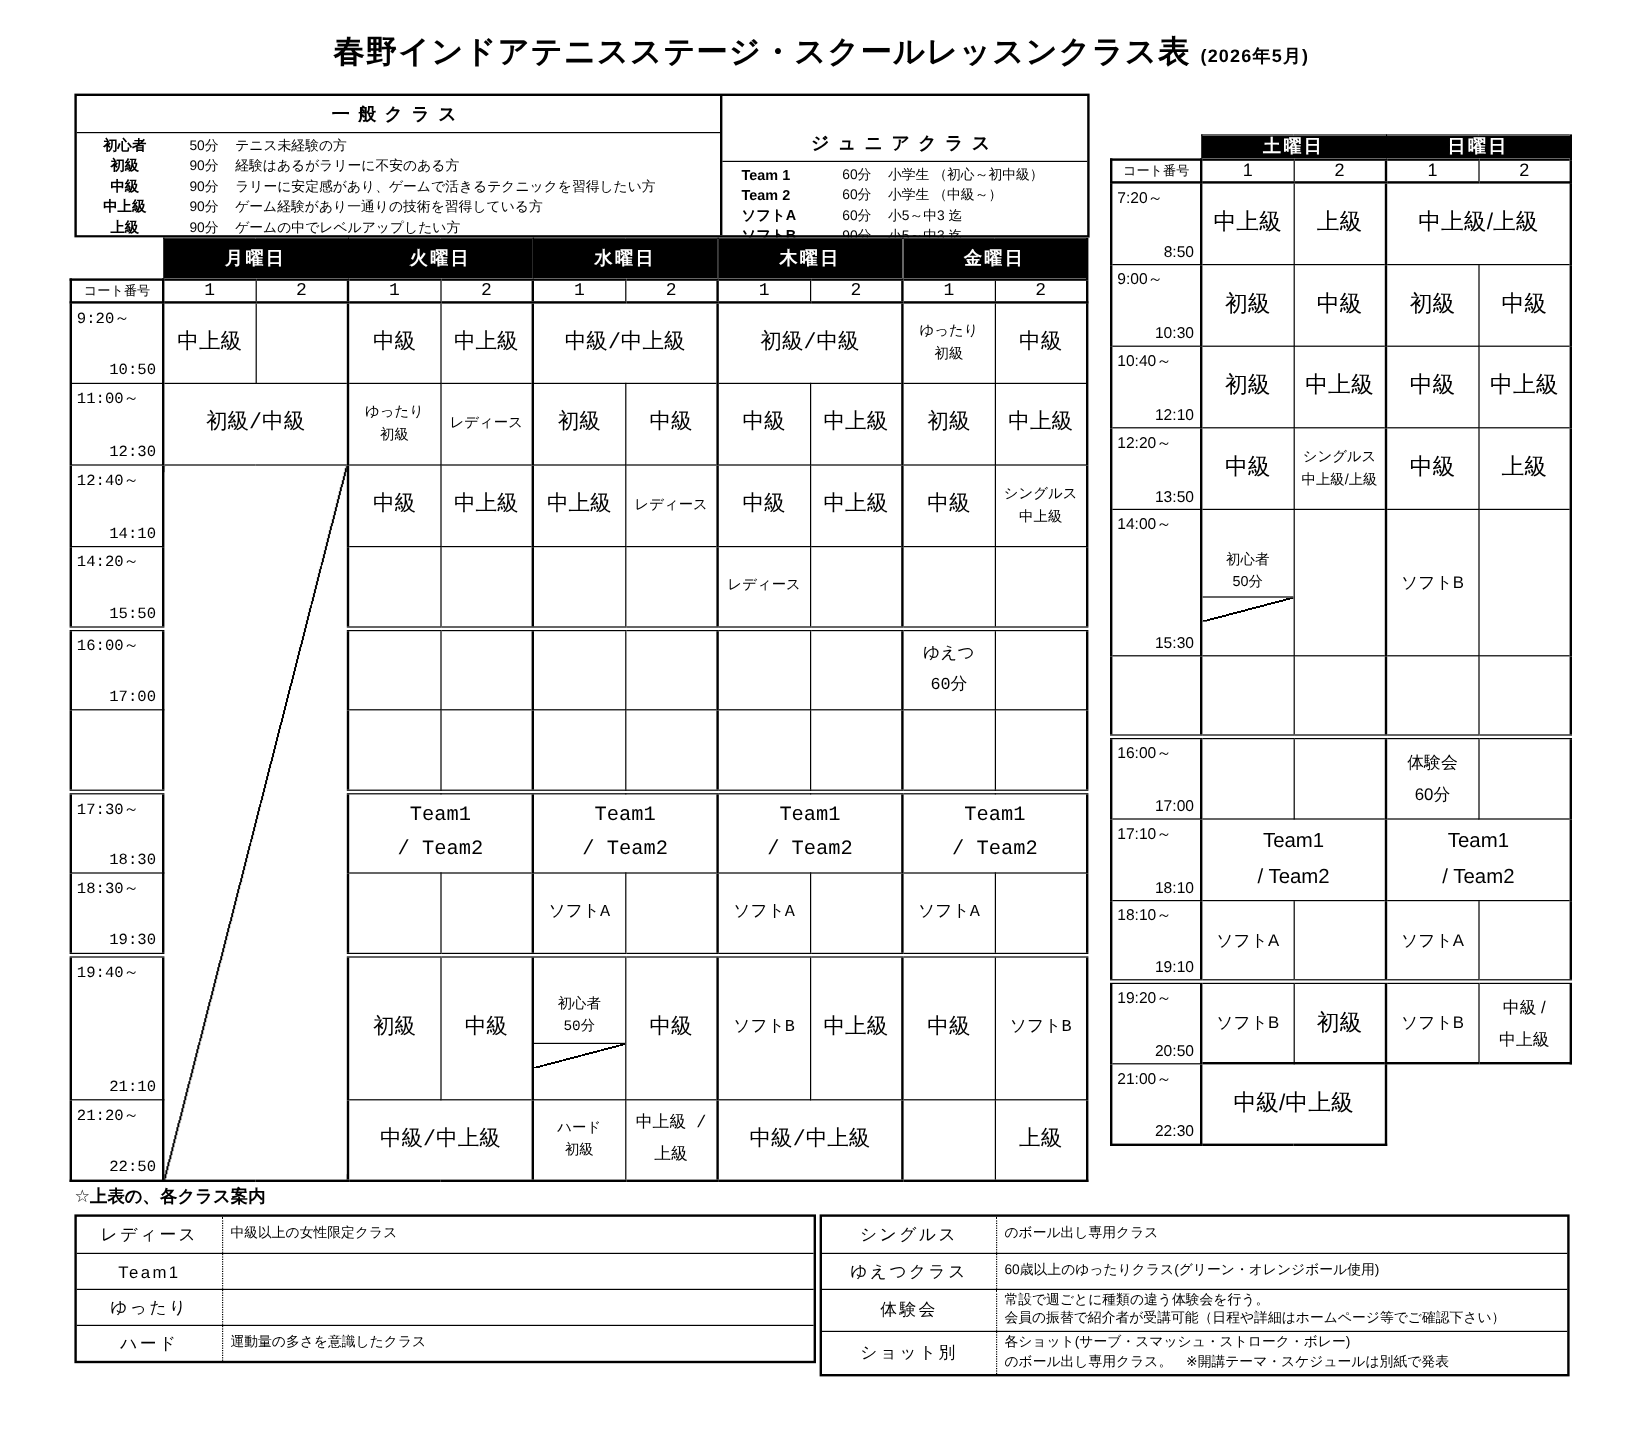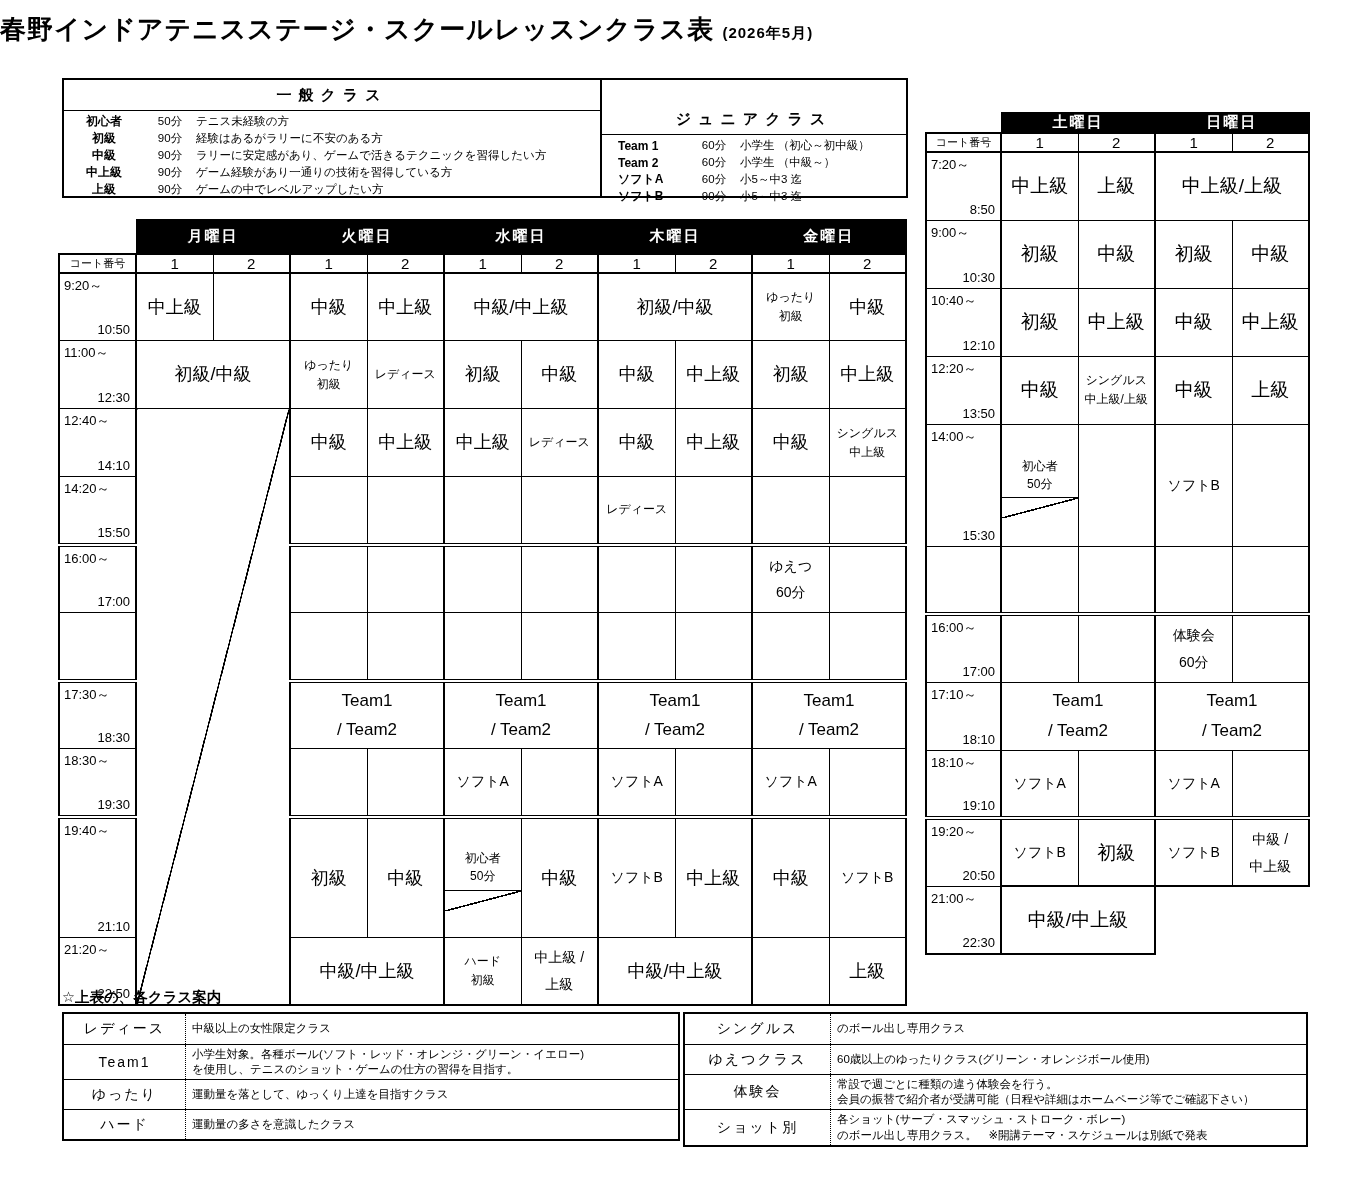--- a/index.html
+++ b/index.html
@@ -1,21 +1,21 @@
 <!DOCTYPE html>
 <html><head>
 <meta charset="utf-8">
 <style>
   * { box-sizing: border-box; margin: 0; padding: 0; }
   html,body { background:#fff; }
   body {
     width:1369px; height:1204px; position:relative; overflow:hidden;
     font-family:"Liberation Sans","DejaVu Sans",sans-serif; color:#000;
   }
-  .title { position:absolute; top:12px; left:0; right:0; text-align:left;
+  .title { position:absolute; top:26px; left:0; right:0; text-align:center;
            font-weight:bold; font-size:26px; letter-spacing:1px; }
   .title .period { font-size:15px; font-weight:bold; }
 
   
   .infobox { position:absolute; left:62px; top:78px; width:846px; height:120px;
              border:2px solid #000; display:flex; }
   .icol { height:100%; }
   .icol-l { width:538px; border-right:2px solid #000; }
   .icol-r { flex:1;margin-top:24px; }
   .ihead { height:31px; border-bottom:1px solid #000; display:flex; align-items:center;
@@ -131,21 +131,21 @@
         </div>
       <div class="irow">
           <span class="ilab">ソフトB</span>
           <span class="idur">90分</span>
           <span class="idesc">小5～中3 迄</span>
         </div>
     </div>
   </div>
 </div>
 
-<table class="sched wdt" style="left:58px; top:219px; width:847px;">
+<table class="sched wdt" style="left:58px; top:198px; width:847px;font-family:Liberation Mono, monospace;">
   <colgroup>
       <col style="width:77px">
       <col style="width:77px">
       <col style="width:77px">
       <col style="width:77px">
       <col style="width:77px">
       <col style="width:77px">
       <col style="width:77px">
       <col style="width:77px">
       <col style="width:77px">
@@ -470,26 +470,23 @@
 
 <div class="noteshead">☆上表の、各クラス案内</div>
 
 <div class="notebox notebox-l">
   <div class="nrow">
       <div class="nlab">レディース</div>
       <div class="ndesc">中級以上の女性限定クラス</div>
     </div>
   <div class="nrow">
       <div class="nlab">Team1</div>
-      <div class="ndesc">小学生対象。各種ボール(ソフト・レッド・オレンジ・グリーン・イエロー)
-を使用し、テニスのショット・ゲームの仕方の習得を目指す。</div>
     </div>
   <div class="nrow">
       <div class="nlab">ゆったり</div>
-      <div class="ndesc">運動量を落として、ゆっくり上達を目指すクラス</div>
     </div>
   <div class="nrow">
       <div class="nlab">ハード</div>
       <div class="ndesc">運動量の多さを意識したクラス</div>
     </div>
 </div>
 
 <div class="notebox notebox-r">
   <div class="nrow">
       <div class="nlab">シングルス</div>

